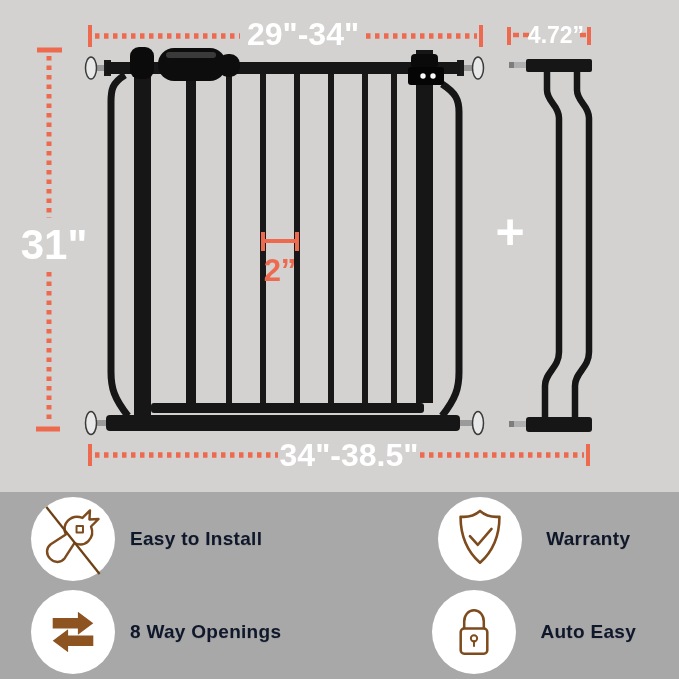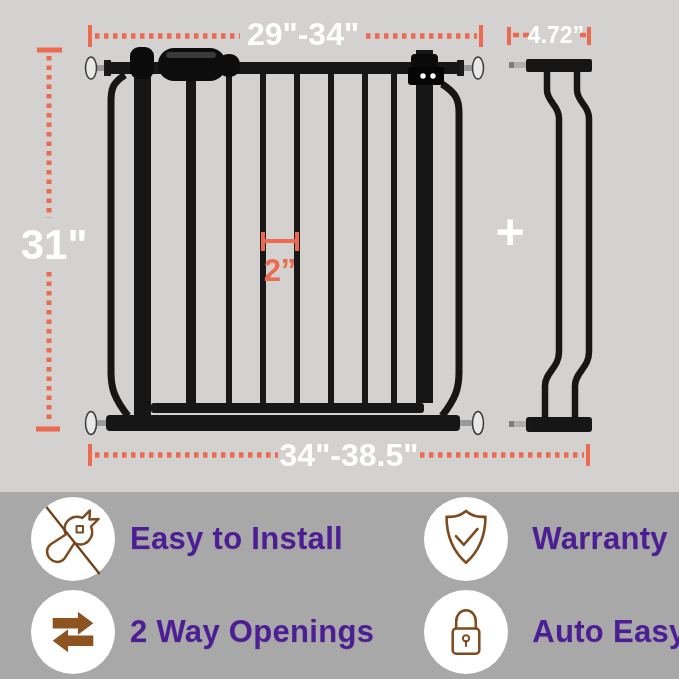--- a/index.html
+++ b/index.html
@@ -14,30 +14,30 @@
   .diagram-section svg { display:block; }
   .features-section {
     position:absolute; left:0; top:492px; width:679px; height:187px;
     background:#a8a8a8;
     display:grid;
     grid-template-columns:1fr 1fr;
     grid-template-rows:1fr 1fr;
   }
   .feature { display:flex; align-items:center; }
   .f-left  { padding-left:31px; }
-  .f-right { padding-left:50px; }
+  .f-right { padding-left:50px;justify-content:center; }
   .icon-circle {
     width:84px; height:84px; border-radius:50%; background:#ffffff;
     flex:0 0 auto; display:flex; align-items:center; justify-content:center;
   }
   .f-left  .icon-circle { margin-right:15px; }
   .f-right .icon-circle { margin-right:24px; }
   .icon-circle svg { overflow:visible; }
   .feature-label {
-    color:#4c1d95; font-weight:bold; font-size:31px; letter-spacing:0.3px;
+    color:#0f172a; font-weight:bold; font-size:19px; letter-spacing:0.3px;
     white-space:nowrap; text-shadow:0 1px 1px rgba(0,0,0,0.08);
   }
   .dim-text { fill:#ffffff; font-weight:bold; }
   .dim-accent { fill:#EE6A4F; font-weight:bold; }
 </style>
 </head>
 <body>
 
 <div class="canvas">
 
@@ -183,21 +183,21 @@
       <span class="feature-label">Warranty</span>
     </div>
 
     <div class="feature f-left">
       <div class="icon-circle">
         <svg width="70" height="70" viewBox="0 0 100 100">
           <polygon points="21,30 57,30 57,21 79,37.5 57,54 57,45 21,45" fill="#8d5422"></polygon>
           <polygon points="79,55 43,55 43,46 21,62.5 43,79 43,70 79,70" fill="#8d5422"></polygon>
         </svg>
       </div>
-      <span class="feature-label">2 Way Openings</span>
+      <span class="feature-label">8 Way Openings</span>
     </div>
 
     <div class="feature f-right">
       <div class="icon-circle">
         <svg width="70" height="70" viewBox="0 0 100 100">
           <path d="M36,47 L36,35 C36,26 42,19 50,19 C58,19 64,26 64,35 L64,47" fill="none" stroke="#7d4b1d" stroke-width="3.6"></path>
           <rect x="31" y="45" width="38" height="36" rx="5" fill="#ffffff" stroke="#7d4b1d" stroke-width="3.6"></rect>
           <circle cx="50" cy="59" r="4.5" fill="none" stroke="#7d4b1d" stroke-width="2.8"></circle>
           <line x1="50" y1="63" x2="50" y2="70" stroke="#7d4b1d" stroke-width="2.8" stroke-linecap="round"></line>
         </svg>

